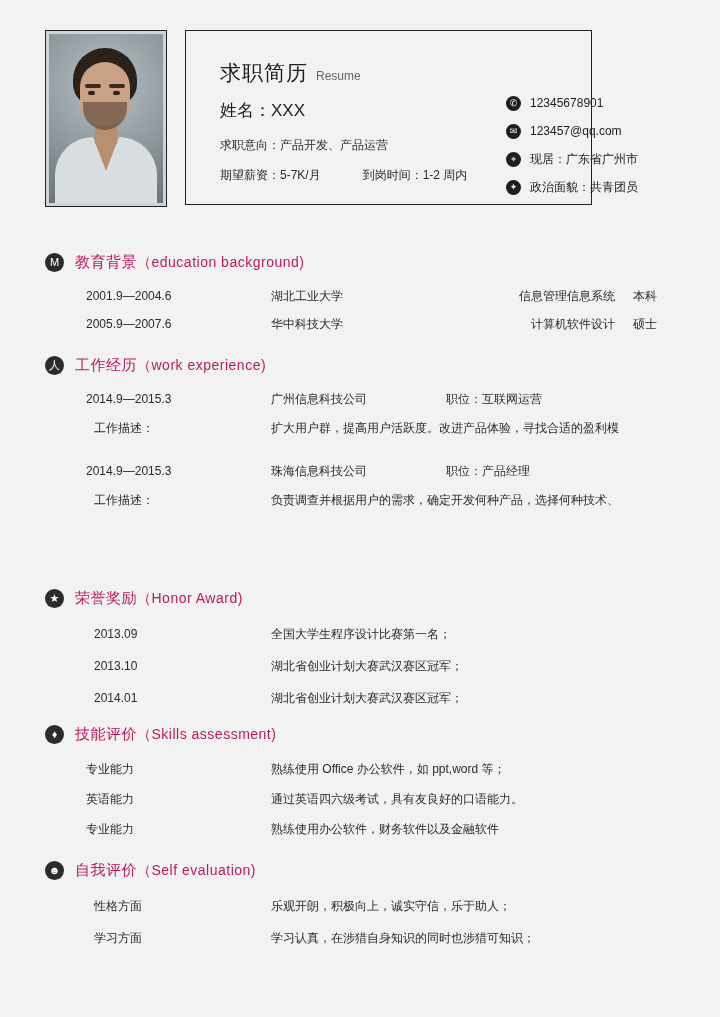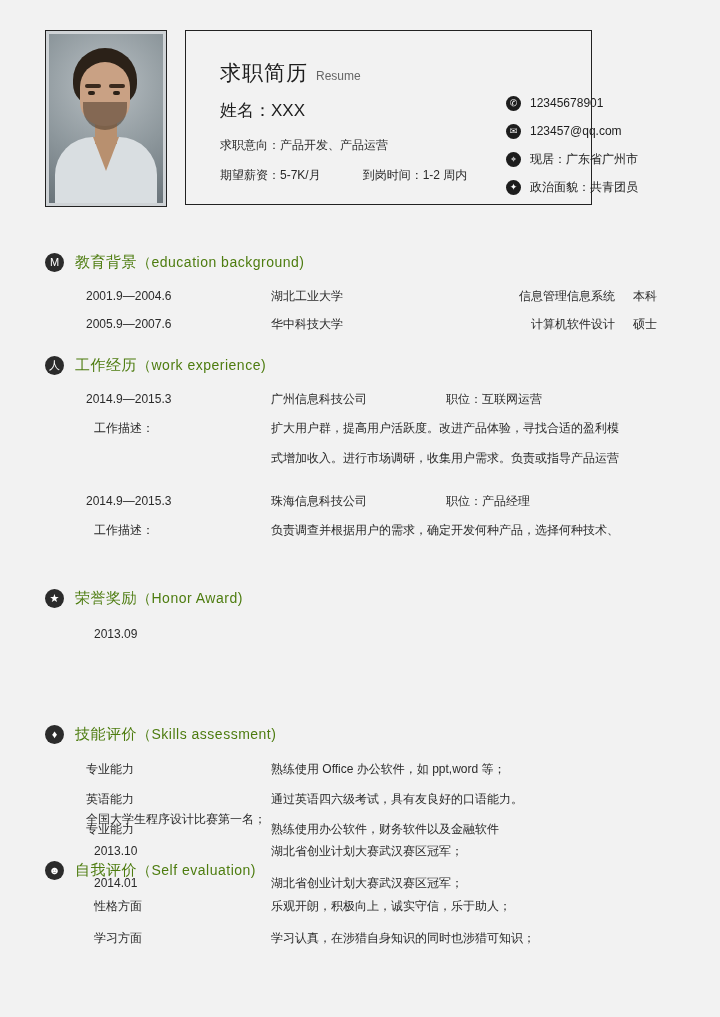--- a/index.html
+++ b/index.html
@@ -189,21 +189,21 @@
     background: #2b2b2b;
     color: #fff;
     font-size: 11px;
     line-height: 19px;
     text-align: center;
     margin-right: 11px;
     flex: 0 0 19px;
   }
   .sec-title {
     font-size: 15px;
-    color: #4d7c0f;
+    color: #be185d;
     letter-spacing: .5px;
   }
   .sec-title .en {
     font-size: 14px;
   }
   .rows {
     margin-top: 8px;
     margin-left: 41px;
   }
   .row {
@@ -335,24 +335,20 @@
 
         <div class="row">
           <span class="exp-label">2014.9—2015.3</span>
           <span class="col-b">广州信息科技公司</span>
           <span class="col-c">职位：互联网运营</span>
         </div>
         <div class="row desc-line">
           <span class="exp-label indent-1">工作描述：</span>
           <span class="exp-body">扩大用户群，提高用户活跃度。改进产品体验，寻找合适的盈利模</span>
         </div>
-        <div class="row desc-line">
-          <span class="exp-label"></span>
-          <span class="exp-body">式增加收入。进行市场调研，收集用户需求。负责或指导产品运营</span>
-        </div>
 
         <div class="row" style="margin-top:14px;">
           <span class="exp-label">2014.9—2015.3</span>
           <span class="col-b">珠海信息科技公司</span>
           <span class="col-c">职位：产品经理</span>
         </div>
         <div class="row desc-line">
           <span class="exp-label indent-1">工作描述：</span>
           <span class="exp-body">负责调查并根据用户的需求，确定开发何种产品，选择何种技术、</span>
         </div>
@@ -363,21 +359,21 @@
     </div>
 
     <div class="section" style="top:586px;">
       <div class="sec-head">
         <span class="sec-ico">★</span>
         <span class="sec-title">
           <span>荣誉奖励</span><span class="en">（Honor Award)</span>
         </span>
       </div>
       <div class="rows">
-        <div class="row" style="line-height:32px;flex-direction:column;">
+        <div class="row" style="line-height:32px;">
           <span class="honor-date indent-1">2013.09</span>
           <span class="honor-body">全国大学生程序设计比赛第一名；</span>
         </div>
         <div class="row" style="line-height:32px;">
           <span class="honor-date indent-1">2013.10</span>
           <span class="honor-body">湖北省创业计划大赛武汉赛区冠军；</span>
         </div>
         <div class="row" style="line-height:32px;">
           <span class="honor-date indent-1">2014.01</span>
           <span class="honor-body">湖北省创业计划大赛武汉赛区冠军；</span>

